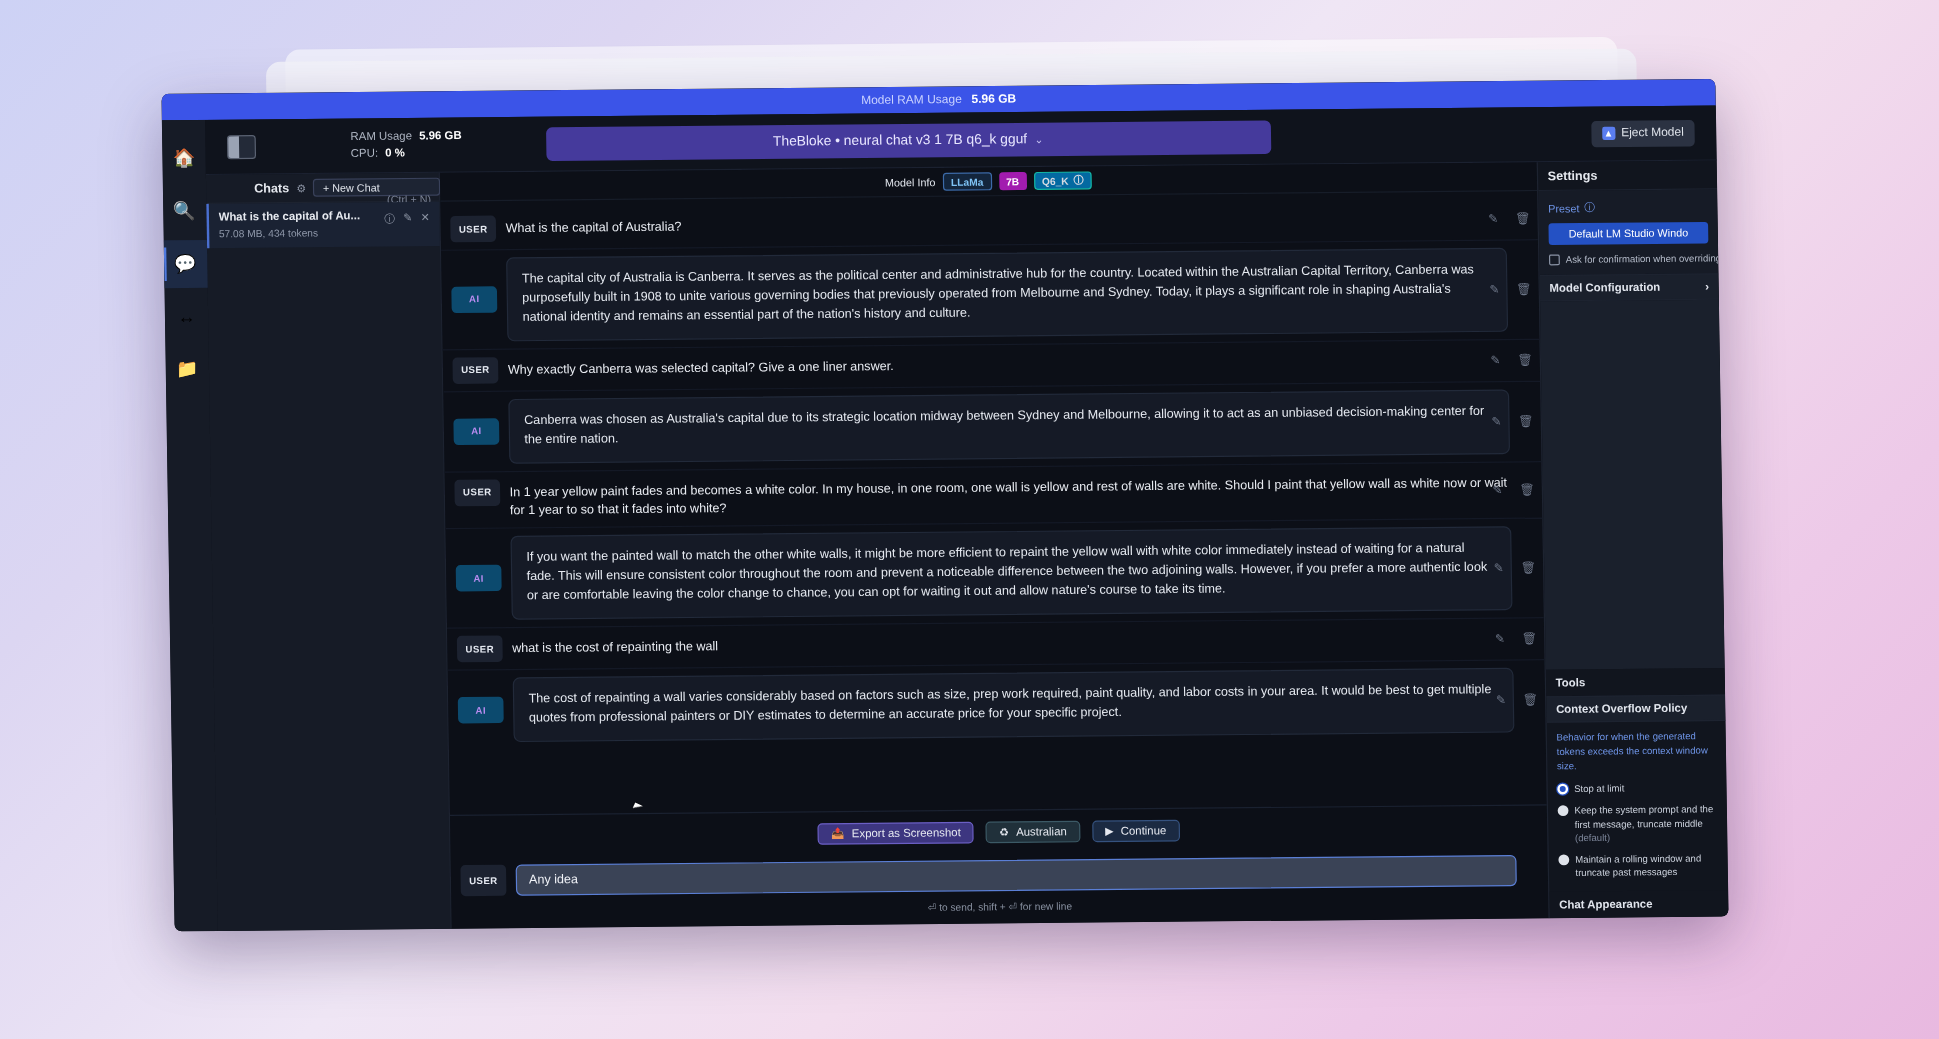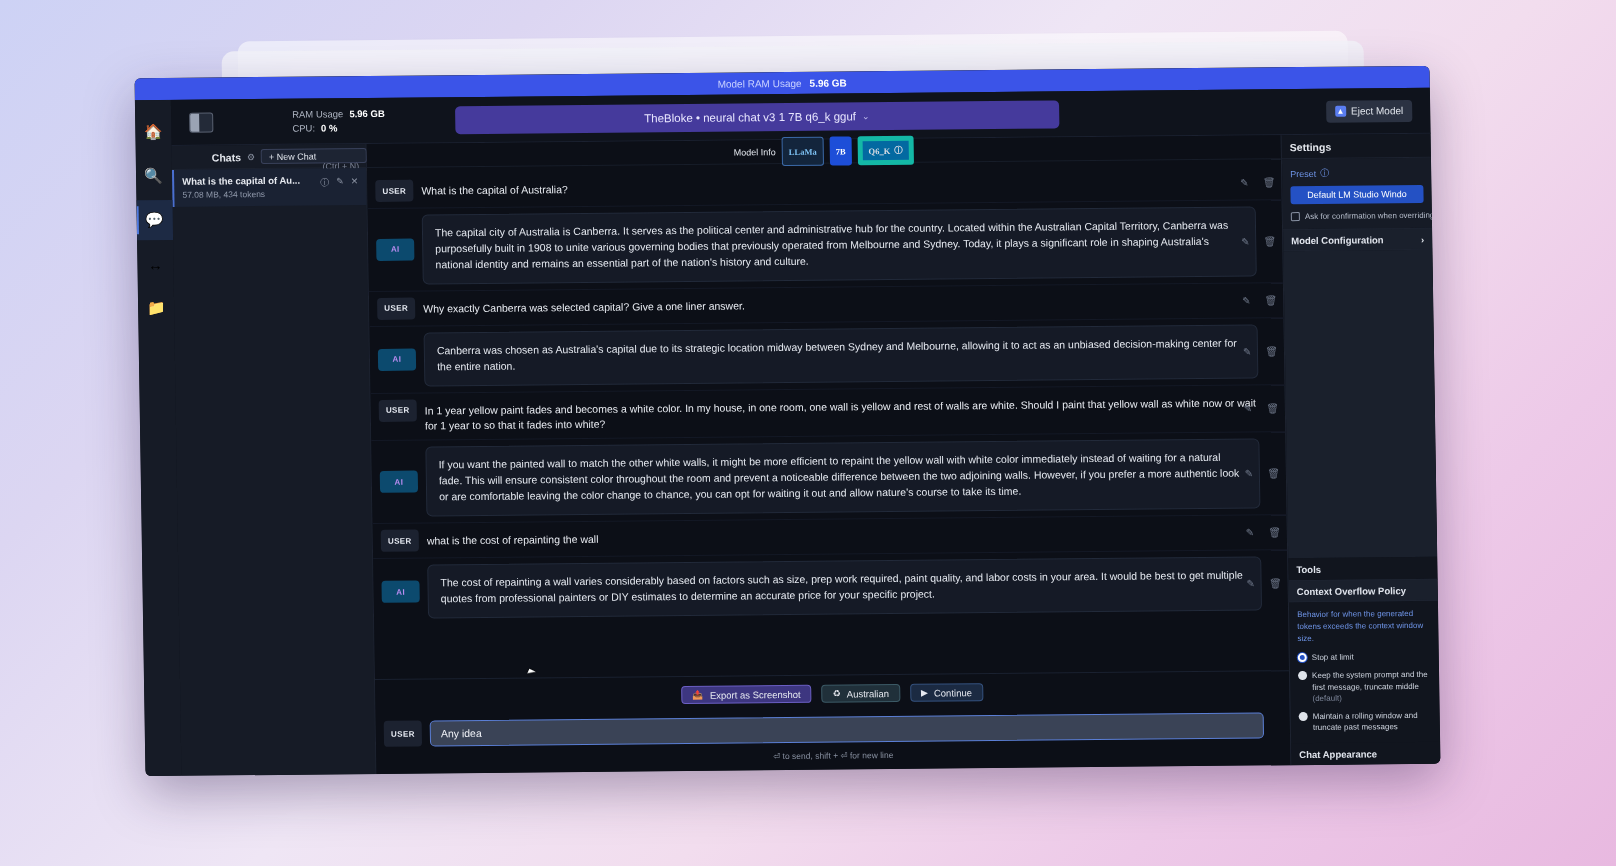--- a/index.html
+++ b/index.html
@@ -182,27 +182,27 @@
     display: flex; flex-direction: column;
   }
   .model-info {
     height: 24px; flex: 0 0 24px;
     display: flex; align-items: center; justify-content: center;
     gap: 6px; border-bottom: 1px solid #171d29;
     font-size: 9px;
   }
   .model-info .lab { color: #e3e7ee; font-weight: normal; }
   .chip {
-    height: 29px; padding: 0 6px; border-radius: 3px;
+    height: 15px; padding: 0 6px; border-radius: 3px;
     display: flex; align-items: center; gap: 4px;
-    font-size: 8.5px; font-weight: bold; font-family: Liberation Serif, serif;
+    font-size: 8.5px; font-weight: bold;
   }
   .chip.llama { background: #13253c; border: 1px solid #3c6aa8; color: #7fc3f5; }
-  .chip.b7 { background: #1d4ed8; color: #ffffff; }
-  .chip.q6 { background: #0369a1; border: 5px solid #14b8a6; color: #d6dae2; }
+  .chip.b7 { background: #a21caf; color: #ffffff; }
+  .chip.q6 { background: #0369a1; border: 1px solid #14b8a6; color: #d6dae2; }
 
   .thread {
     flex: 1; overflow: hidden;
     padding: 6px 0 0 0;
   }
   .msg { display: flex; align-items: flex-start; padding: 6px 26px 6px 8px; position: relative; }
   .msg + .msg { border-top: 1px solid #141926; }
   .tag {
     width: 38px; flex: 0 0 38px;
     height: 22px; margin-right: 8px;

